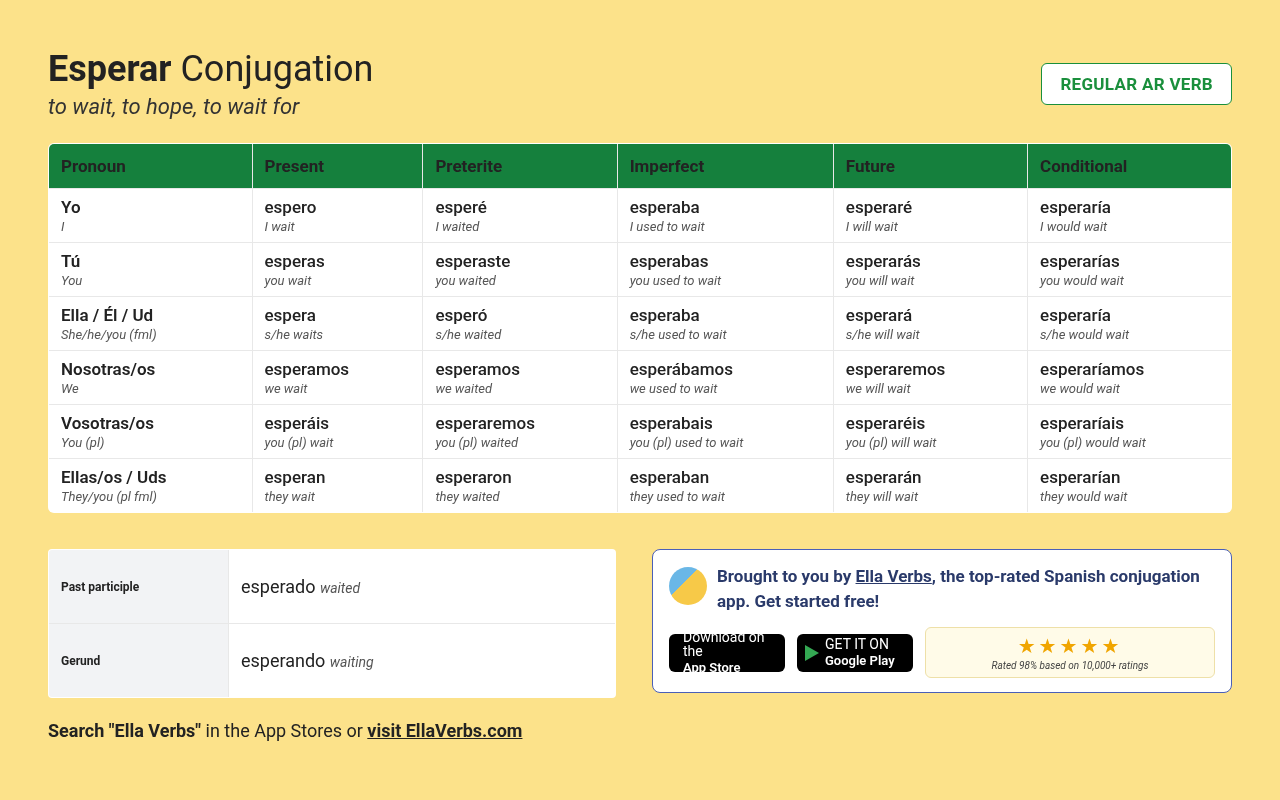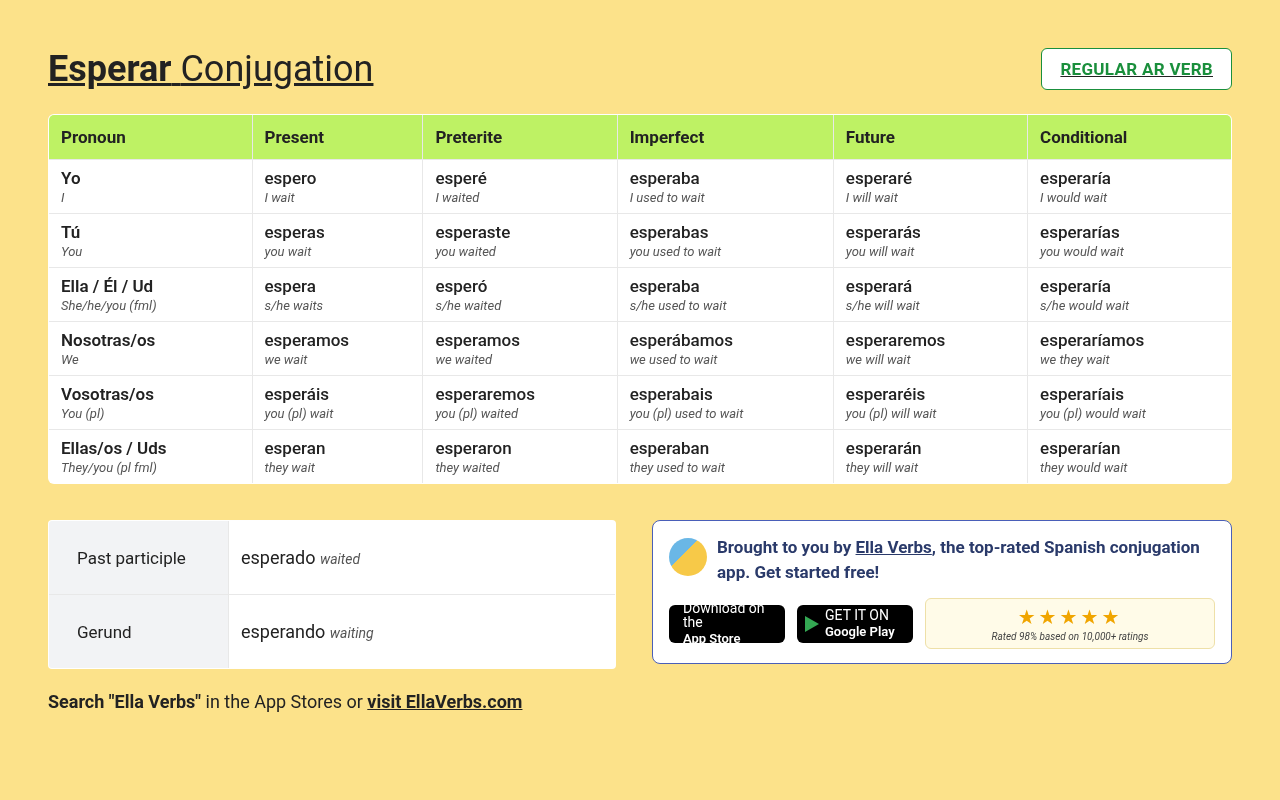--- a/index.html
+++ b/index.html
@@ -8,21 +8,20 @@
     font-family: -apple-system, BlinkMacSystemFont, "Segoe UI", Roboto, Helvetica, Arial, sans-serif;
     width: 1280px;
     height: 800px;
     padding: 48px;
     color: #222;
   }
   .header {
     display: flex;
     justify-content: space-between;
     align-items: center;
-    text-decoration: underline;
   }
   .title-block h1 {
     font-size: 36px;
     font-weight: 400;
     color: #222;
   }
   .title-block h1 .bold { font-weight: 700; }
   .title-block .sub {
     font-size: 22px;
     font-style: italic;
@@ -42,21 +41,21 @@
   table.conj {
     width: 100%;
     border-collapse: collapse;
     margin-top: 24px;
     background: #fff;
     border-radius: 6px;
     overflow: hidden;
     border: 1px solid #e8e8e8;
   }
   table.conj th {
-    background: #bef264;
+    background: #15803d;
     text-align: left;
     font-size: 17px;
     font-weight: 700;
     padding: 12px 12px;
     border: 1px solid #e8e8e8;
     color: #222;
   }
   table.conj td {
     border: 1px solid #e8e8e8;
     padding: 8px 12px;
@@ -82,23 +81,23 @@
     width: 100%;
     border-collapse: collapse;
     border: 1px solid #e8e8e8;
     background: #fff;
     border-radius: 4px;
     overflow: hidden;
   }
   table.parts th {
     background: #f2f3f5;
     text-align: left;
-    font-size: 17px;
-    font-weight: 400;
-    padding: 10px 28px;
+    font-size: 12px;
+    font-weight: 700;
+    padding: 10px 12px;
     border: 1px solid #e8e8e8;
     width: 180px;
   }
   table.parts td {
     border: 1px solid #e8e8e8;
     padding: 26px 12px;
     font-size: 18px;
   }
   table.parts td .sub {
     font-size: 14px;
@@ -193,20 +192,21 @@
 </style>
 </head>
 <body>
 
 <div class="header">
   <div class="title-block">
     <h1>
       <span class="bold">Esperar</span>
       <span>Conjugation</span>
     </h1>
+    <div class="sub">to wait, to hope, to wait for</div>
   </div>
   <div class="badge">REGULAR AR VERB</div>
 </div>
 
 <table class="conj">
   <thead>
       <tr id="conj-head">
         <th>Pronoun</th>
         <th>Present</th>
         <th>Preterite</th>
@@ -239,21 +239,21 @@
         <td><span class="main">esperaba</span><span class="sub">s/he used to wait</span></td>
         <td><span class="main">esperará</span><span class="sub">s/he will wait</span></td>
         <td><span class="main">esperaría</span><span class="sub">s/he would wait</span></td>
       </tr>
       <tr>
         <td><span class="main" style="font-weight:600">Nosotras/os</span><span class="sub">We</span></td>
         <td><span class="main">esperamos</span><span class="sub">we wait</span></td>
         <td><span class="main">esperamos</span><span class="sub">we waited</span></td>
         <td><span class="main">esperábamos</span><span class="sub">we used to wait</span></td>
         <td><span class="main">esperaremos</span><span class="sub">we will wait</span></td>
-        <td><span class="main">esperaríamos</span><span class="sub">we they wait</span></td>
+        <td><span class="main">esperaríamos</span><span class="sub">we would wait</span></td>
       </tr>
       <tr>
         <td><span class="main" style="font-weight:600">Vosotras/os</span><span class="sub">You (pl)</span></td>
         <td><span class="main">esperáis</span><span class="sub">you (pl) wait</span></td>
         <td><span class="main">esperaremos</span><span class="sub">you (pl) waited</span></td>
         <td><span class="main">esperabais</span><span class="sub">you (pl) used to wait</span></td>
         <td><span class="main">esperaréis</span><span class="sub">you (pl) will wait</span></td>
         <td><span class="main">esperaríais</span><span class="sub">you (pl) would wait</span></td>
       </tr>
       <tr>

